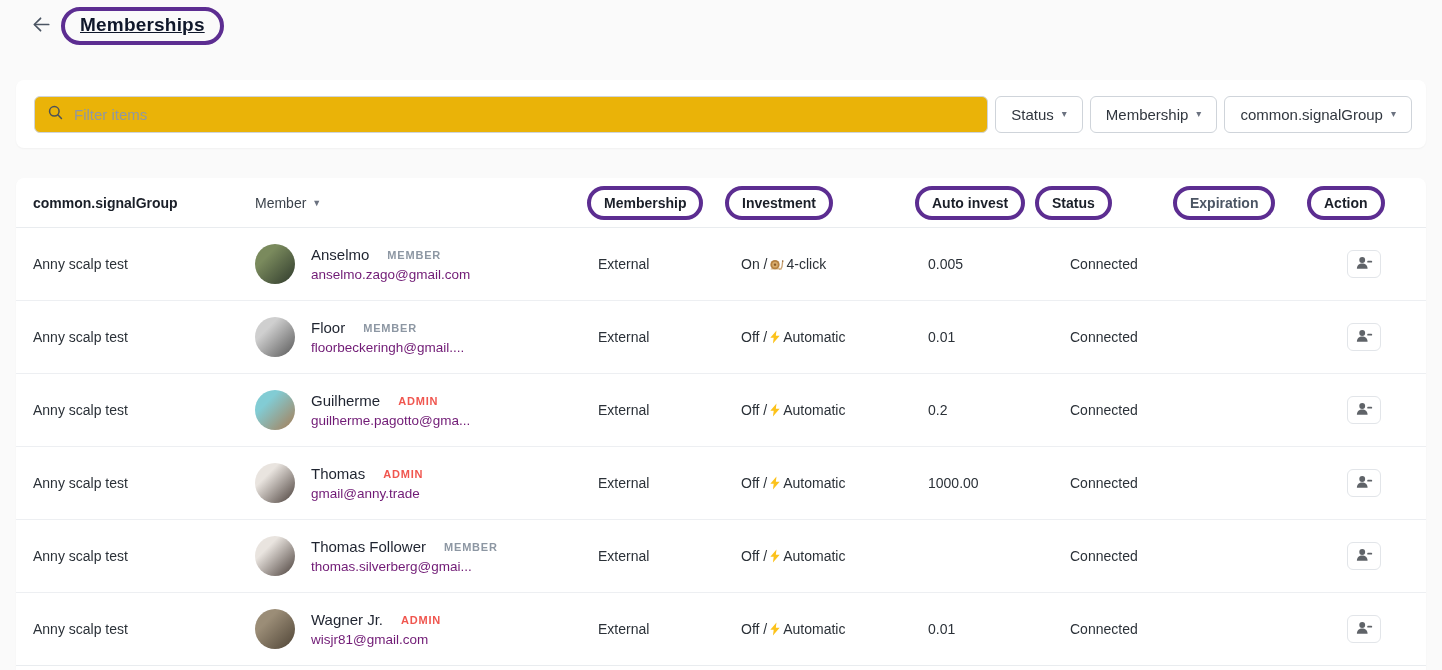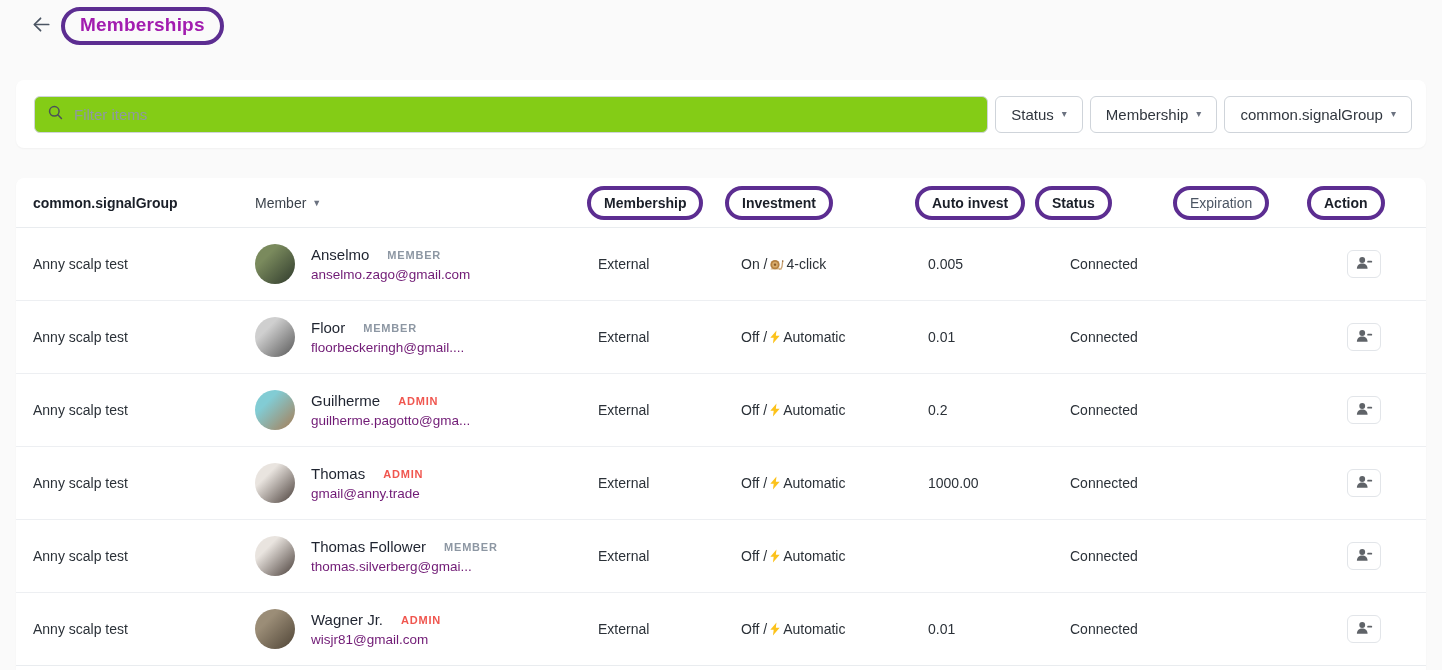--- a/index.html
+++ b/index.html
@@ -4,49 +4,49 @@
 <style>
   * { margin:0; padding:0; box-sizing:border-box; }
   html,body { width:1442px; height:670px; overflow:hidden; background:#fafafa;
     font-family:"Liberation Sans","DejaVu Sans",sans-serif; color:#2b3138; }
 
   
   .topbar { display:flex; align-items:center; padding:6px 0 0 27px; height:46px; }
   .back-btn { width:28px; height:28px; display:flex; align-items:center; justify-content:center; cursor:pointer; }
   .title-pill { margin-left:6px; border:4px solid #5c2d91; border-radius:999px;
     padding:3px 15px 5px 15px; background:transparent; }
-  .page-title { font-size:19px; font-weight:700; color:#a21caf; letter-spacing:.2px; }
+  .page-title { font-size:19px; font-weight:700; color:#0f172a; letter-spacing:.2px;text-decoration:underline; }
 
   
   .card { position:absolute; left:16px; right:16px; background:#fff; border-radius:8px;
     box-shadow:0 1px 2px rgba(0,0,0,.04); }
   .filter-card { top:80px; height:68px; display:flex; align-items:center; padding:0 14px 0 18px; gap:7px; }
   .table-card { top:178px; bottom:0; border-bottom-left-radius:0; border-bottom-right-radius:0; overflow:hidden; }
 
   
   .search-box { flex:1; height:37px; border:1px solid #cfd4da; border-radius:6px;
-    display:flex; align-items:center; padding:0 12px; gap:10px; background:#84cc16; }
+    display:flex; align-items:center; padding:0 12px; gap:10px; background:#eab308; }
   .search-box input { border:none; outline:none; flex:1; font-size:15px; color:#2b3138;
     font-family:inherit; background:transparent; }
   .search-box input::placeholder { color:#8f98a3; }
   .dd-btn { height:37px; border:1px solid #cfd4da; border-radius:6px; background:#fff;
     display:flex; align-items:center; gap:8px; padding:0 15px; font-size:15px; color:#30363e;
     cursor:pointer; white-space:nowrap; }
   .caret { font-size:10px; color:#6b7280; line-height:1; }
 
   
   .grid-row { display:grid; grid-template-columns:222px 343px 143px 187px 142px 135px 142px 1fr;
     padding:0 17px; align-items:center; }
   .thead { height:50px; border-bottom:1px solid #e9ecef; }
   .th { font-size:14px; font-weight:700; color:#1a1f28; display:flex; align-items:center; }
   .th.regular { font-weight:400; color:#3c434c; }
   .sort-caret { font-size:9px; color:#6b7280; margin-left:6px; }
   .pill { border:4px solid #5c2d91; border-radius:999px; padding:5px 13px; background:#fff;
     font-size:14px; font-weight:700; color:#1a1f28; white-space:nowrap; }
-  .pill.regular { font-weight:400; color:#4b5563;text-align:right; }
+  .pill.regular { font-weight:700; color:#4b5563;text-align:right; }
   .c-membership .pill { margin-left:-11px; }
   .c-autoinvest .pill { margin-left:-13px; }
   .c-investment .pill { margin-left:-16px; }
   .c-status .pill { margin-left:-35px; }
   .c-expiration .pill { margin-left:-32px; }
   .c-action .pill { margin-left:-40px; }
 
   .trow { height:73px; border-bottom:1px solid #edeff2; font-size:14px; }
   .trow:last-child { border-bottom:1px solid #e9ecef; }
   .cell { display:flex; align-items:center; }

